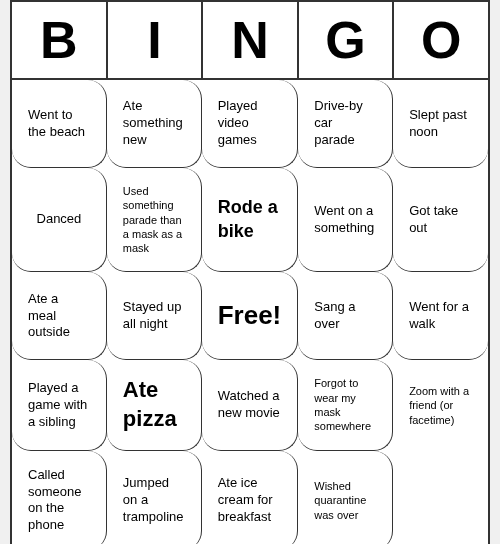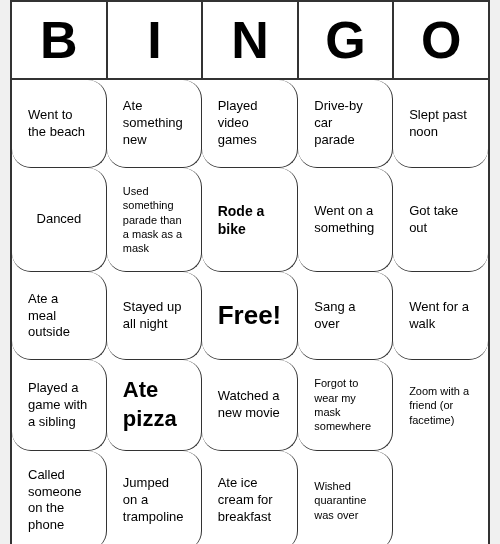--- a/index.html
+++ b/index.html
@@ -52,21 +52,21 @@
       border-right: none;
     }
     .bingo-cell:nth-last-child(-n+5) {
       border-bottom: none;
     }
     .cell-large {
       font-size: 22px;
       font-weight: bold;
     }
     .cell-medium {
-      font-size: 14px;
+      font-size: 18px;
       font-weight: bold;
     }
     .cell-small {
       font-size: 11px;
     }
     .cell-free {
       font-size: 26px;
       font-weight: bold;
     }
   </style>

